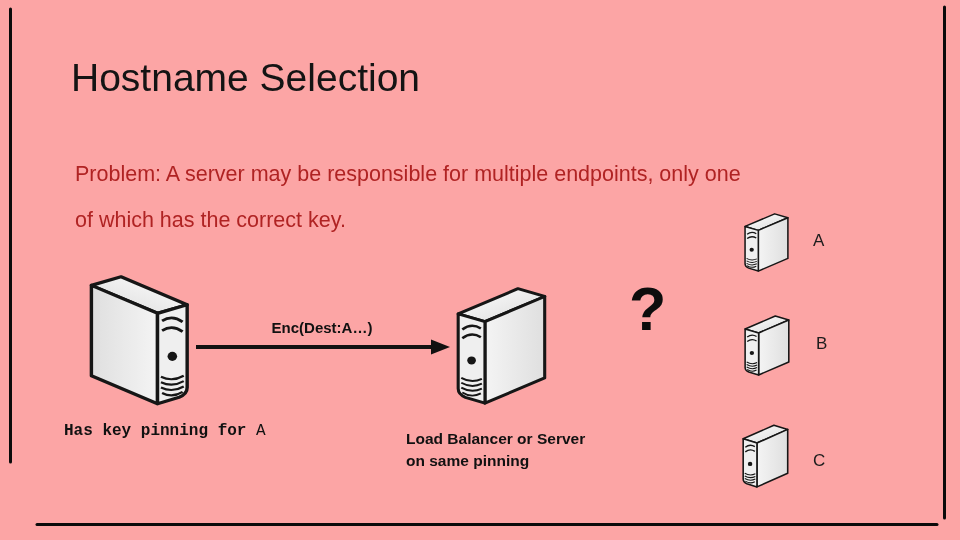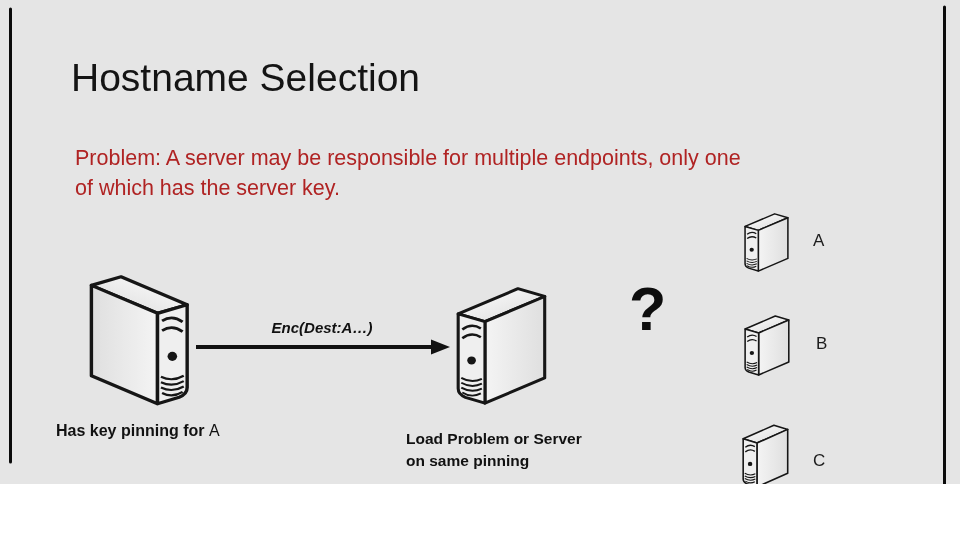--- a/index.html
+++ b/index.html
@@ -1,37 +1,37 @@
 <!DOCTYPE html>
 <html><head>
 <meta charset="utf-8">
 <style>
   html,body{margin:0;padding:0;background:#ffffff;}
   #slide{
-    position:relative;width:960px;height:484px;background:#e5e5e5;
+    position:relative;width:960px;height:540px;background:#fca5a5;
     font-family:"Liberation Sans",sans-serif;color:#161616;overflow:hidden;
   }
   .abs{position:absolute;}
   #title{left:71px;top:56px;font-size:39px;font-weight:400;color:#141414;white-space:nowrap;}
   #problem{left:75px;top:143px;font-size:21.5px;line-height:30px;color:#b02323;font-weight:400;}
-  #problem span{display:block;white-space:nowrap;}
+  #problem span{display:block;white-space:nowrap;margin-top:16px;}
   .server{display:block;}
   .flip{transform:scaleX(-1);}
   #left-server{left:80px;top:266px;width:114px;height:142px;}
   #middle-server{left:452px;top:279px;width:103px;height:128px;}
   #server-a{left:742px;top:209px;width:51px;height:64px;}
   #server-b{left:742px;top:311px;width:52px;height:66px;}
   #server-c{left:740px;top:420px;width:53px;height:69px;}
   .endpoint-label{font-size:17px;font-weight:400;color:#1c1c1c;}
   #label-a{left:813px;top:231px;}
   #label-b{left:816px;top:334px;}
   #label-c{left:813px;top:451px;}
-  #pinning-label{left:56px;top:422px;font-size:16px;color:#111;white-space:nowrap;}
+  #pinning-label{left:64px;top:422px;font-size:16px;color:#111;white-space:nowrap;font-family:Liberation Mono, monospace;}
   #pinning-label .b{font-weight:700;}
-  #arrow-label{left:256px;top:319px;width:132px;text-align:center;font-size:15px;font-weight:700;color:#111;white-space:nowrap;font-style:italic;}
+  #arrow-label{left:256px;top:319px;width:132px;text-align:center;font-size:15px;font-weight:700;color:#111;white-space:nowrap;}
   #question-mark{left:629px;top:279px;font-size:61px;font-weight:700;color:#0d0d0d;line-height:1;}
   #lb-caption{left:406px;top:428px;font-size:15.5px;line-height:21.5px;color:#111;}
   #lb-caption .line{display:block;white-space:nowrap;font-weight:700;}
   #lb-caption .r{font-weight:700;}
   .overlay{position:absolute;left:0;top:0;pointer-events:none;}
 </style>
 </head>
 <body>
 
 <div id="slide">
@@ -66,21 +66,21 @@
       <line x1="10.5" y1="9" x2="10.5" y2="462"></line>
       <line x1="37" y1="524.5" x2="937" y2="524.5"></line>
       <line x1="944.5" y1="7" x2="944.5" y2="518"></line>
     </g>
   </svg>
 
   <div class="abs" id="title">Hostname Selection</div>
 
   <div class="abs" id="problem">
     <span>Problem: A server may be responsible for multiple endpoints, only one</span>
-    <span>of which has the server key.</span>
+    <span>of which has the correct key.</span>
   </div>
 
   <svg class="abs server flip" id="left-server" viewBox="0 0 100 132" preserveAspectRatio="none">
       <use href="#tower"></use>
     </svg>
 
   <svg class="abs server" id="middle-server" viewBox="0 0 100 132" preserveAspectRatio="none">
       <use href="#tower"></use>
     </svg>
 
@@ -103,17 +103,17 @@
 
   <div class="abs" id="question-mark">?</div>
 
   <div class="abs" id="pinning-label"><span class="b">Has key pinning for </span><span>A</span></div>
 
   <div class="abs endpoint-label" id="label-a">A</div>
   <div class="abs endpoint-label" id="label-b">B</div>
   <div class="abs endpoint-label" id="label-c">C</div>
 
   <div class="abs" id="lb-caption">
-    <span class="line"><span>Load Problem or </span><span class="r">Server</span></span>
+    <span class="line"><span>Load Balancer or </span><span class="r">Server</span></span>
     <span class="line">on same pinning</span>
   </div>
 
 </div>
 
 </body></html>

